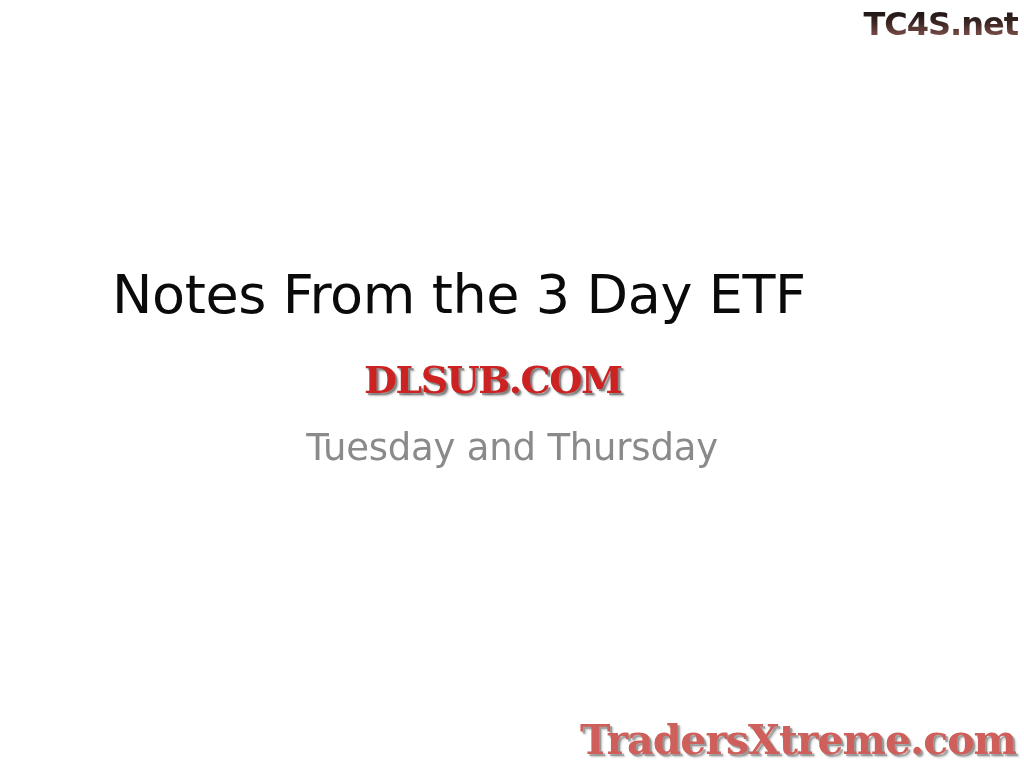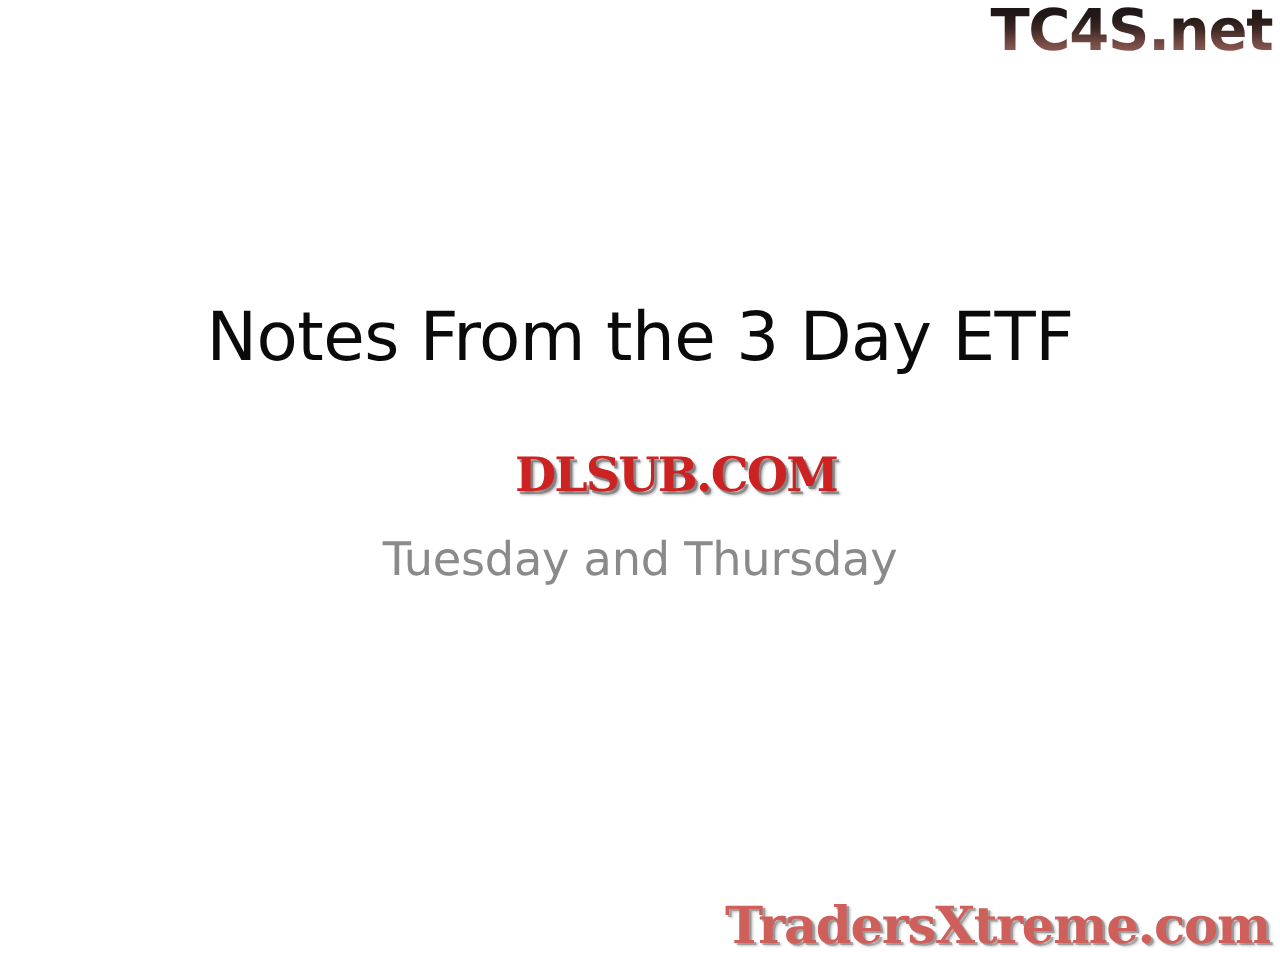--- a/index.html
+++ b/index.html
@@ -21,21 +21,21 @@
     background: #ffffff;
   }
 
   
   #tc4s-logo {
     position: absolute;
     top: 2px;
     right: 6px;
     font-family: "DejaVu Sans", sans-serif;
     font-weight: bold;
-    font-size: 46px;
+    font-size: 32px;
     line-height: 44px;
     letter-spacing: -1px;
     background-image: linear-gradient(to bottom,
         #1a1414 0%,
         #241a18 28%,
         #3d2724 48%,
         #6d4540 70%,
         #8d5b53 88%,
         #a0木 100%);
     background-image: -webkit-linear-gradient(top,
@@ -50,23 +50,23 @@
     color: transparent;
     -webkit-text-fill-color: transparent;
     white-space: nowrap;
     user-select: none;
   }
 
   
   #title-block {
     position: absolute;
     left: 112px;
-    top: 234px;
+    top: 259px;
     width: 800px;
-    text-align: center;
+    text-align: left;
   }
   .title-line {
     font-family: "DejaVu Sans", sans-serif;
     font-weight: normal;
     font-size: 54px;
     line-height: 72px;
     color: #0a0a0a;
     letter-spacing: -0.4px;
     white-space: nowrap;
   }
@@ -101,21 +101,20 @@
     white-space: nowrap;
     -webkit-text-stroke: 4px #ffffff;
     paint-order: stroke fill;
     text-shadow:
         2px 2px 0 rgba(90,90,90,0.55),
         3px 3px 2px rgba(70,70,70,0.40);
     user-select: none;
   }
   #dlsub-watermark .wm-inner {
     position: relative;
-    margin-left: 48px;
   }
 
   
   #traders-logo {
     position: absolute;
     right: 8px;
     bottom: 8px;
     font-family: "DejaVu Serif", serif;
     font-weight: bold;
     font-size: 41px;

